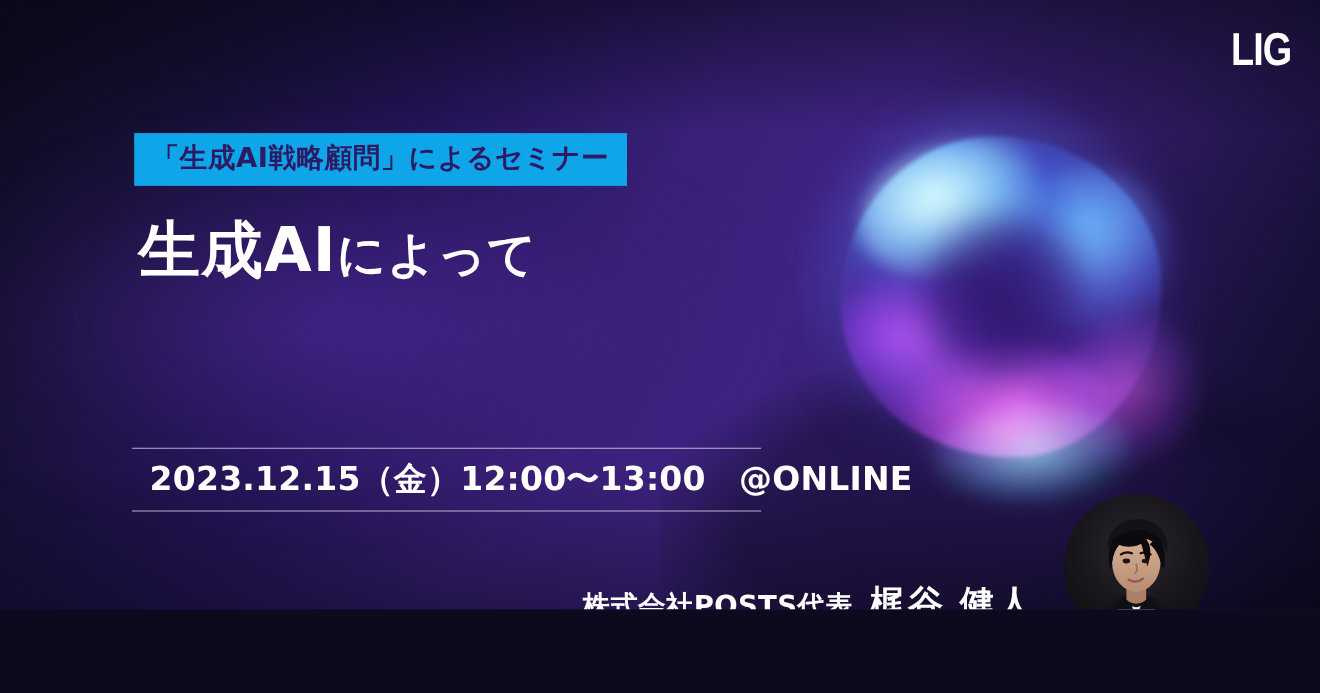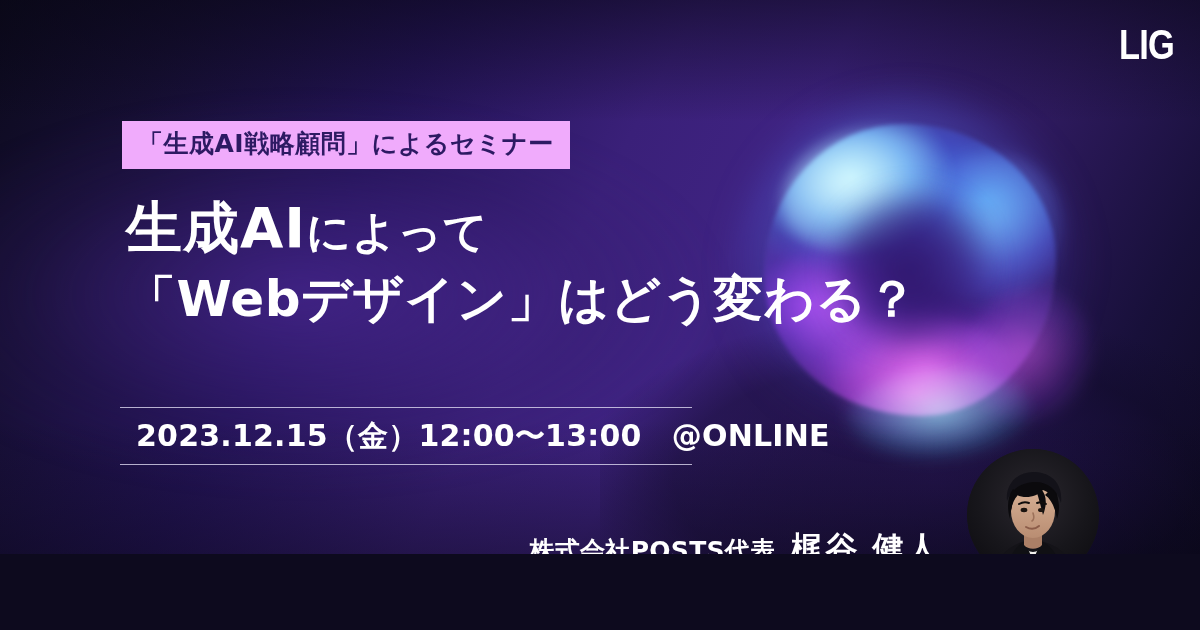--- a/index.html
+++ b/index.html
@@ -157,21 +157,21 @@
     transform-origin: right top;
     font-family: "Liberation Sans", "DejaVu Sans", sans-serif;
   }
 
   
   .badge {
     position: absolute;
     left: 122px;
     top: 121px;
     padding: 9px 16px 11px 16px;
-    background: #f0abfc;
+    background: #0ea5e9;
     color: #2d1a63;
     font-size: 25px;
     font-weight: 700;
     line-height: 1.1;
     letter-spacing: 0.5px;
     white-space: nowrap;
     font-family: "DejaVu Sans", "Liberation Sans", sans-serif;
   }
 
   
@@ -294,21 +294,20 @@
   </div>
 
   <div class="logo">LIG</div>
 
   <div class="badge">「生成AI戦略顧問」によるセミナー</div>
 
   <div class="headline">
     <span class="headline-line1">
       <span class="h-big">生成AI</span><span class="h-small">によって</span>
     </span>
-    <span class="headline-line2">「Webデザイン」はどう変わる？</span>
   </div>
 
   <div class="date-band">
     <span class="date-text">2023.12.15（金）12:00〜13:00　@ONLINE</span>
   </div>
 
   <div class="speaker">
     <span class="speaker-company">株式会社POSTS代表</span><span class="speaker-name">梶谷 健人</span>
   </div>
 

